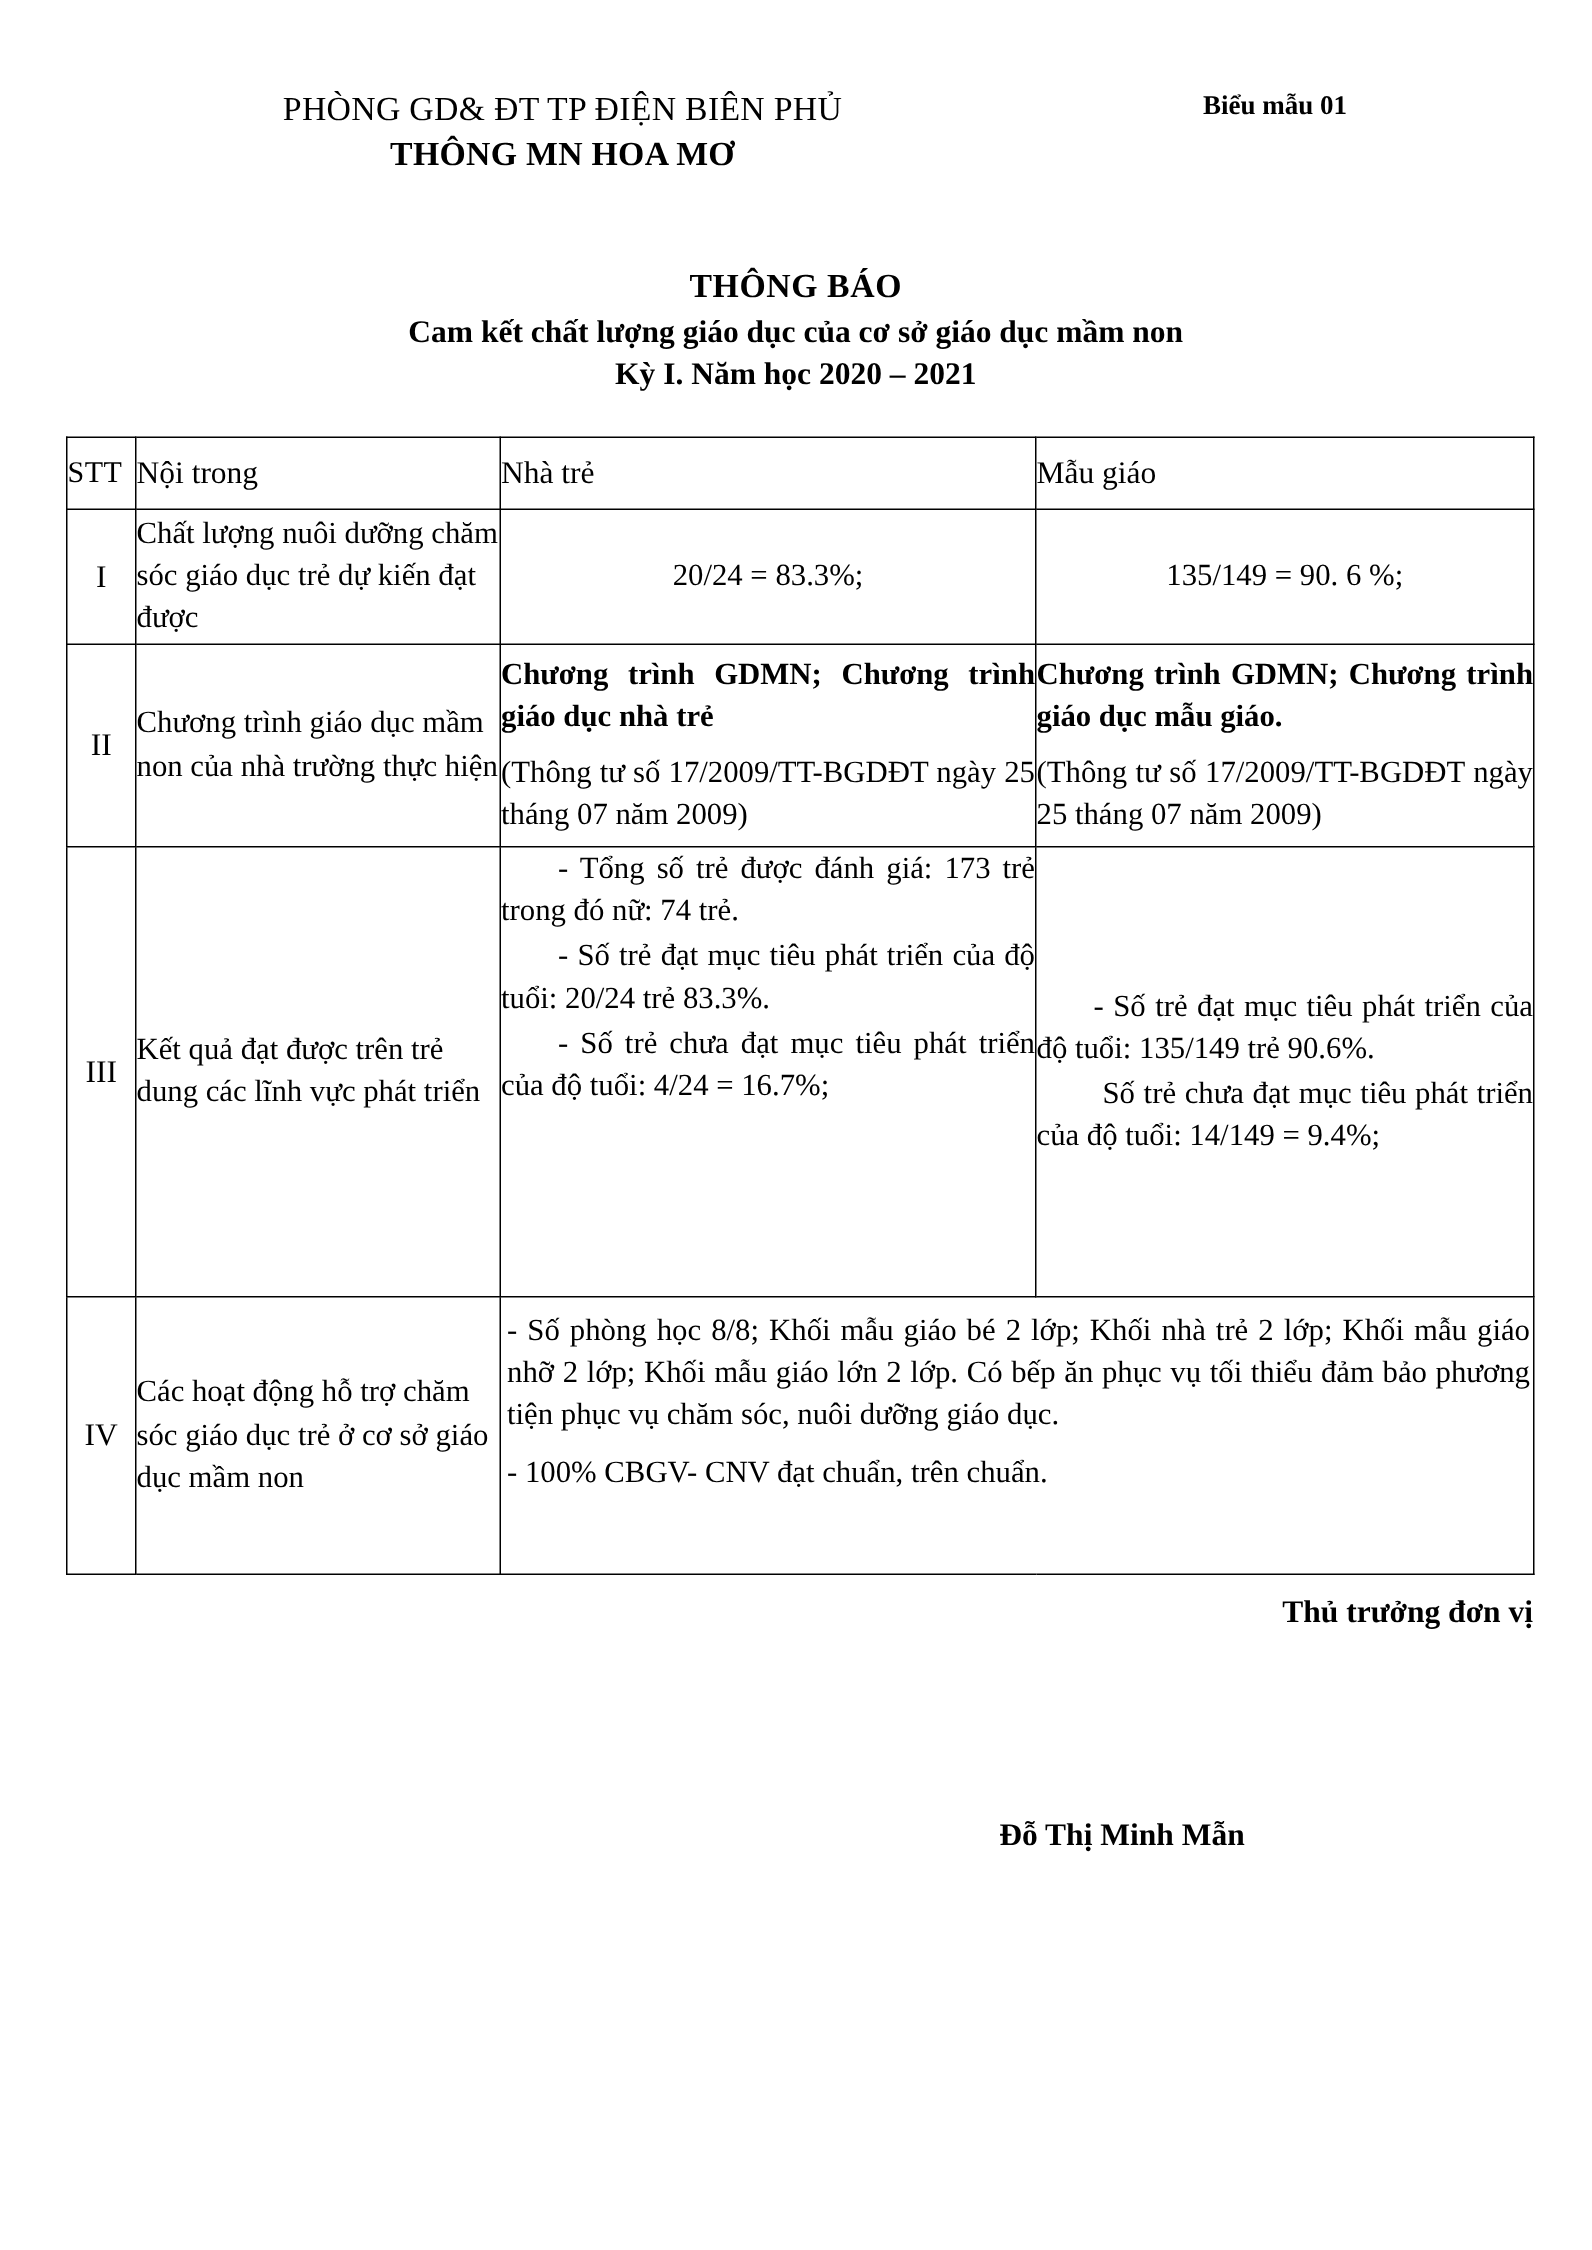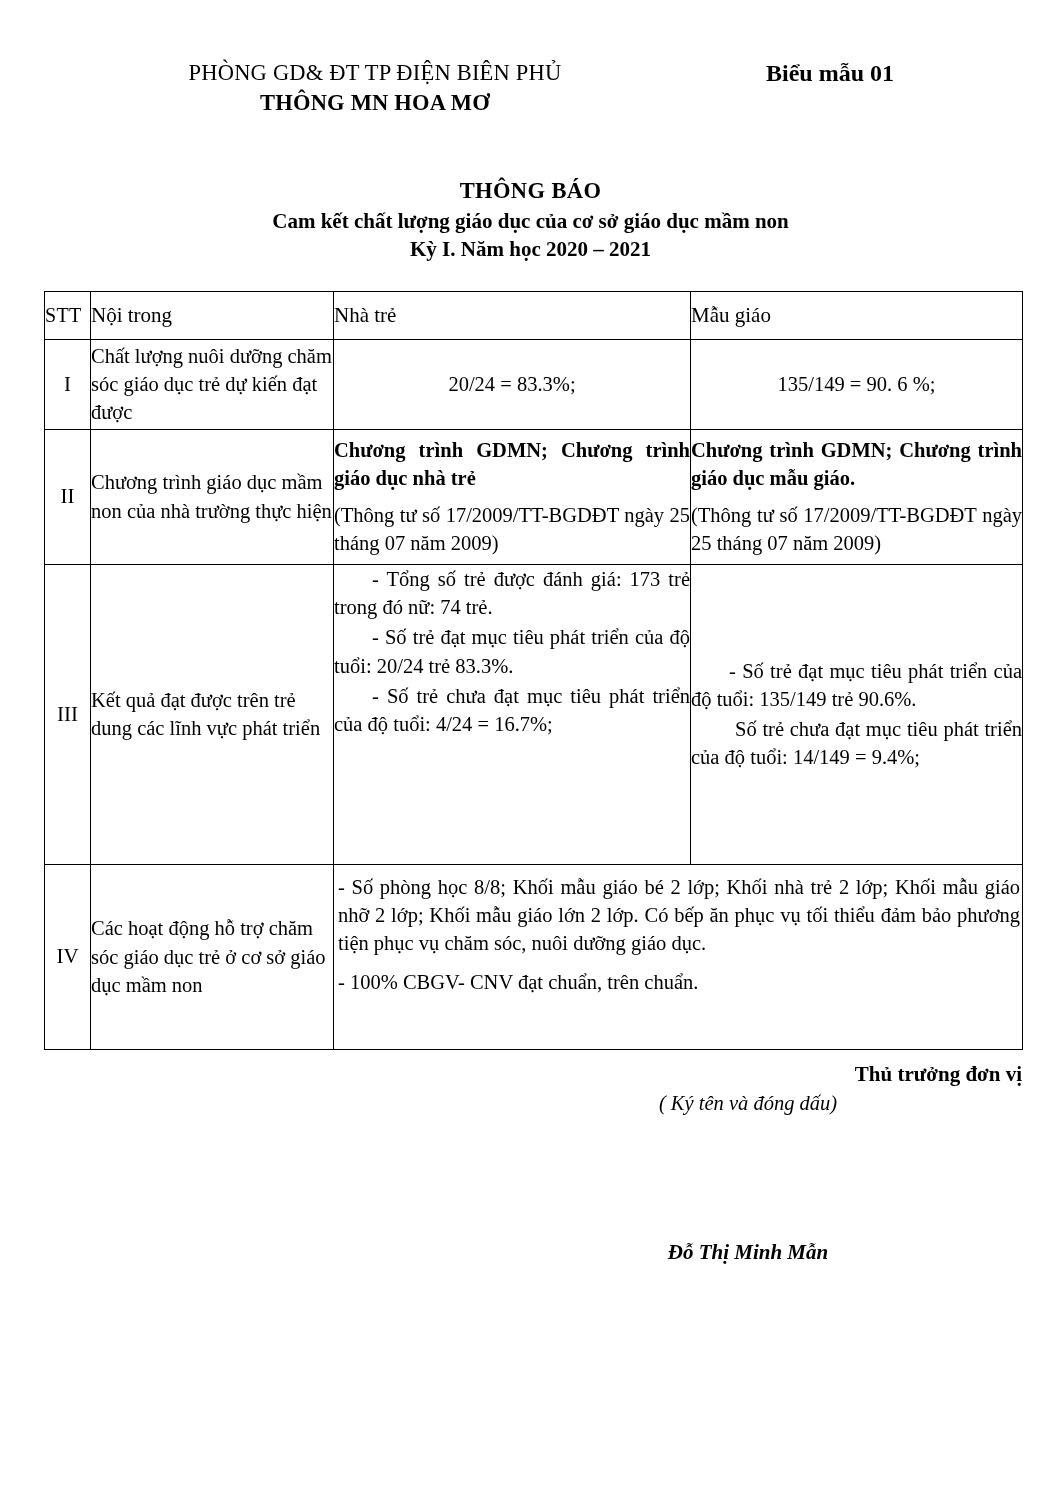--- a/index.html
+++ b/index.html
@@ -37,23 +37,23 @@
     white-space: nowrap;
   }
   .org-line2 {
     font-size: 22.5px;
     font-weight: bold;
     letter-spacing: 0.2px;
     white-space: nowrap;
   }
   .form-code {
     position: absolute;
-    left: 766px;
+    left: 802px;
     top: 60px;
-    font-size: 24px;
+    font-size: 18px;
     font-weight: bold;
     white-space: nowrap;
   }
 
   
   .title-block {
     margin-top: 58px;
     text-align: center;
     line-height: 1.36;
   }
@@ -164,21 +164,20 @@
     font-style: italic;
     line-height: 1.4;
   }
   .sig-name {
     width: 548px;
     margin-left: 430px;
     text-align: center;
     font-size: 21px;
     font-weight: bold;
     margin-top: 122px;
-    font-style: italic;
   }
 </style>
 </head>
 <body>
 
 <div class="header">
   <div class="org-block">
     <div class="org-line1">PHÒNG GD&amp; ĐT TP ĐIỆN BIÊN PHỦ</div>
     <div class="org-line2">THÔNG MN HOA MƠ</div>
   </div>
@@ -250,15 +249,14 @@
           <p class="para just">- Số phòng học 8/8;  Khối mẫu giáo bé 2 lớp; Khối nhà trẻ 2 lớp; Khối mẫu giáo nhỡ 2 lớp; Khối mẫu giáo lớn 2 lớp. Có bếp ăn phục vụ tối thiểu đảm bảo phương tiện phục vụ chăm sóc, nuôi dưỡng giáo dục.</p>
           <p class="para just" style="margin-top:10px;">- 100% CBGV- CNV đạt chuẩn, trên chuẩn.</p>
         </td>
       </tr>
     </tbody>
   </table>
 </div>
 
 <div class="sig-wrap">
   <div class="sig-title">Thủ trưởng đơn vị</div>
-  <div class="sig-note">( Ký tên và đóng dấu)</div>
   <div class="sig-name">Đỗ Thị Minh Mẫn</div>
 </div>
 
 </body></html>

